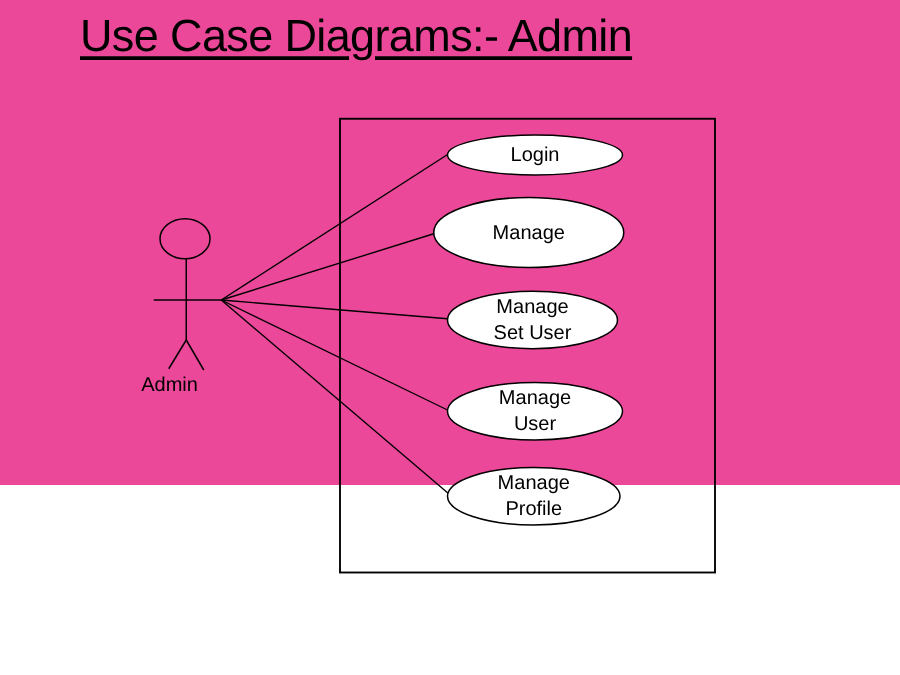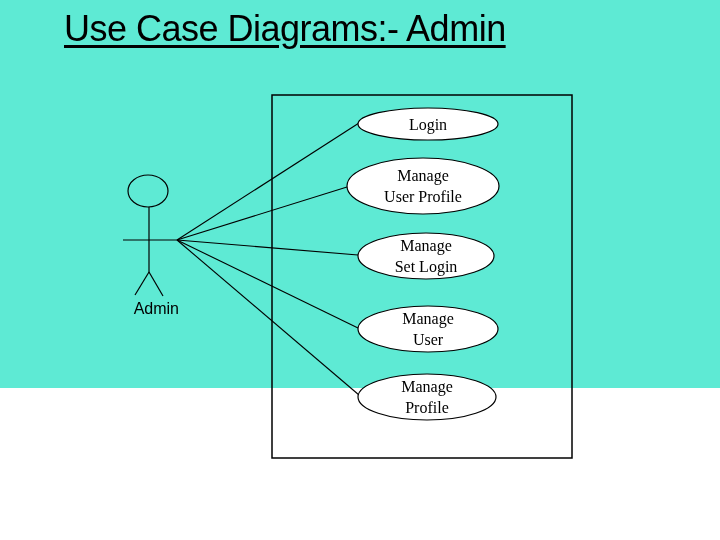--- a/index.html
+++ b/index.html
@@ -8,21 +8,21 @@
     background: #ffffff;
     width: 720px;
     height: 540px;
     overflow: hidden;
     font-family: "Liberation Sans", sans-serif;
   }
   .slide {
     position: relative;
     width: 720px;
     height: 388px;
-    background: #5eead4;
+    background: #ec4899;
   }
   .slide-title {
     position: absolute;
     left: 64px;
     top: 8px;
     margin: 0;
     font-size: 36px;
     font-weight: 400;
     color: #000000;
     text-decoration: underline;
@@ -38,29 +38,28 @@
   .uc-label {
     position: absolute;
     display: flex;
     flex-direction: column;
     justify-content: center;
     text-align: center;
     color: #000000;
     font-size: 16px;
     line-height: 21px;
     white-space: nowrap;
-    font-family: Liberation Serif, serif;
   }
   .uc-line:empty { display: none; }
   .actor-label {
     position: absolute;
     left: 113px;
     top: 299px;
     width: 66px;
-    text-align: right;
+    text-align: left;
     font-size: 16px;
     line-height: 19px;
     color: #000000;
     white-space: nowrap;
   }
 </style>
 </head>
 <body>
 
 <div class="slide">
@@ -96,26 +95,25 @@
     </g>
   </svg>
 
   <div class="uc-label" style="left:358px; top:108px; width:140px; height:32px;">
     <div class="uc-line">Login</div>
 
   </div>
 
   <div class="uc-label" style="left:347px; top:158px; width:152px; height:56px;">
     <div class="uc-line">Manage</div>
-    <div class="uc-line">User Profile</div>
   </div>
 
   <div class="uc-label" style="left:358px; top:233px; width:136px; height:46px;">
     <div class="uc-line">Manage</div>
-    <div class="uc-line">Set Login</div>
+    <div class="uc-line">Set User</div>
   </div>
 
   <div class="uc-label" style="left:358px; top:306px; width:140px; height:46px;">
     <div class="uc-line">Manage</div>
     <div class="uc-line">User</div>
   </div>
 
   <div class="uc-label" style="left:358px; top:374px; width:138px; height:46px;">
     <div class="uc-line">Manage</div>
     <div class="uc-line">Profile</div>

